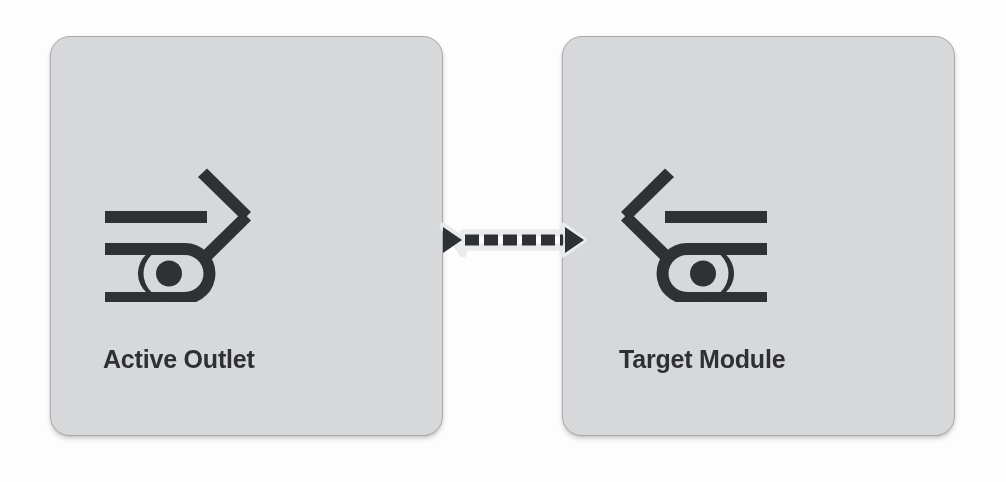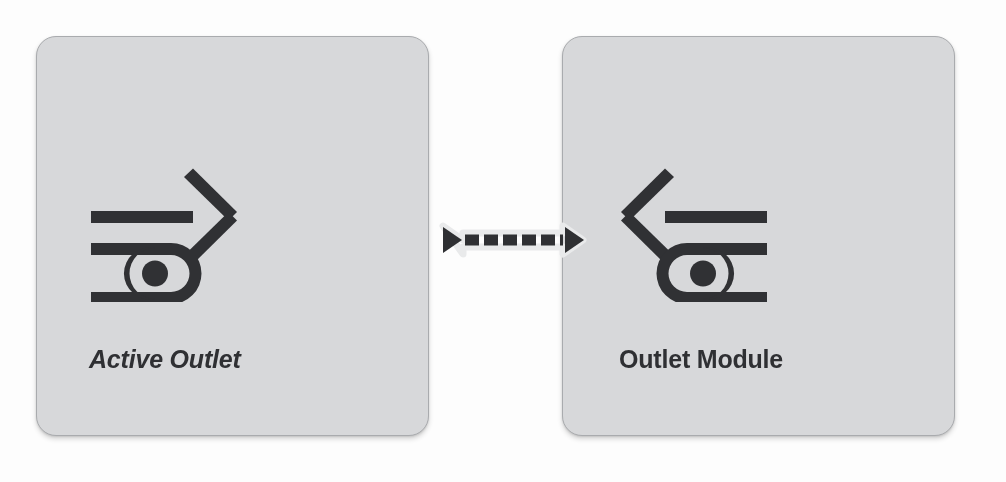--- a/index.html
+++ b/index.html
@@ -30,21 +30,21 @@
     box-sizing: border-box;
     background: #d7d8da;
     border: 1.5px solid #a9abae;
     border-radius: 20px;
     box-shadow: 0 3px 5px rgba(0,0,0,0.16), 0 1px 2px rgba(0,0,0,0.10);
     display: flex;
     flex-direction: column;
     align-items: flex-start;
     justify-content: flex-start;
   }
-  #node-source { left: 36px; font-style: italic; }
+  #node-source { left: 50px; }
   #node-target { left: 562px; }
 
   .node-icon-wrap {
     position: absolute;
     left: 52px;
     top: 130px;
     width: 150px;
     height: 135px;
   }
   .node-icon-wrap svg { display: block; }
@@ -112,21 +112,21 @@
         <path d="M2 76 L82 76
                  A30.5 30.5 0 0 1 82 137
                  L2 137 L2 125 L82 125
                  A18.5 18.5 0 0 0 82 88
                  L2 88 Z" fill="#303134"></path>
         <path d="M66 81 A26 26 0 1 0 66 132 A19 19 0 1 1 66 81 Z" fill="#303134"></path>
         <circle cx="66" cy="106.5" r="13" fill="#303134"></circle>
       </svg>
     </div>
 
-    <div class="node-label">Outlet Module</div>
+    <div class="node-label">Target Module</div>
   </div>
 
   <div id="edge-connector">
     <svg width="152" height="44" viewBox="0 0 152 44" xmlns="http://www.w3.org/2000/svg">
       <g>
 
         <path d="M6 8 L26 22 L26 15 L126 15 L126 8 L146 22 L126 36 L126 29 L26 29 L26 36 Z" fill="none" stroke="#e9eaeb" stroke-width="7" stroke-linejoin="round"></path>
       </g>
       <g>
         <path d="M6 9 L25 22 L6 35 Z" fill="#2f3033"></path>

